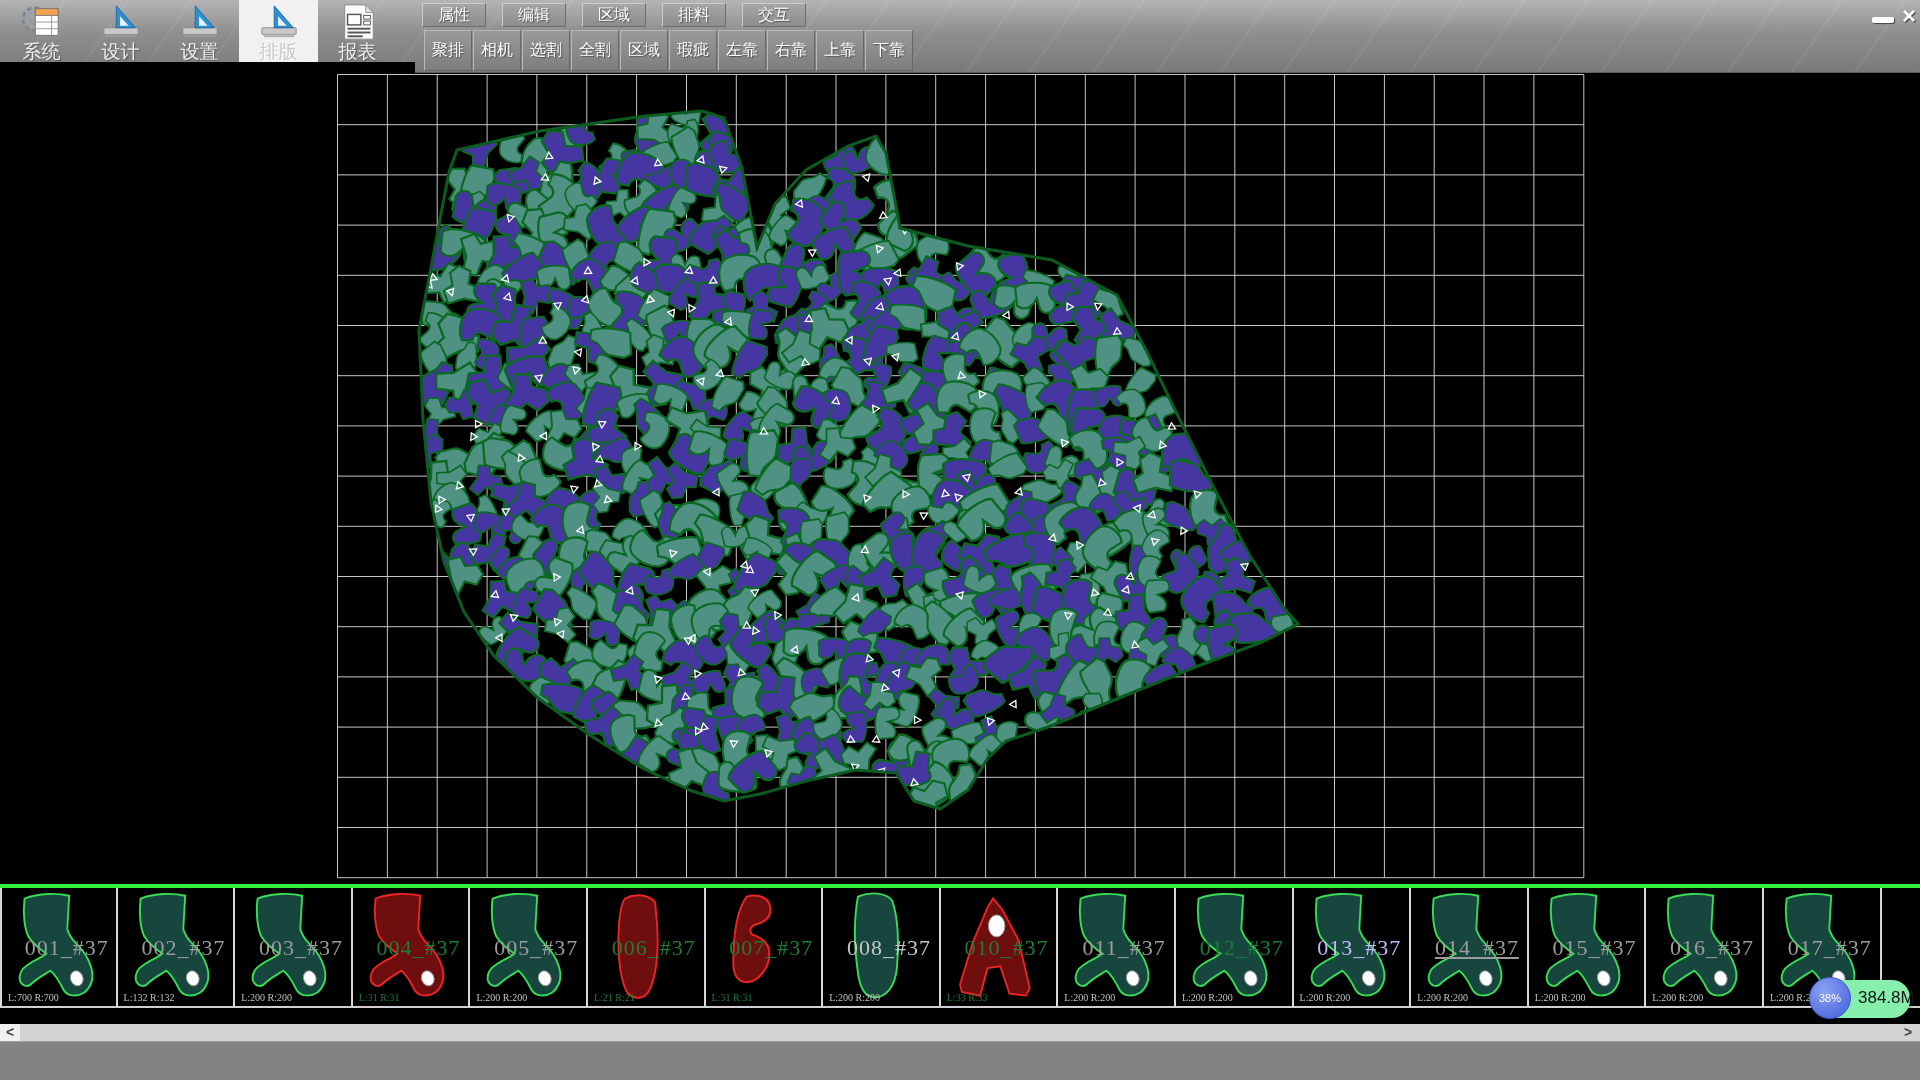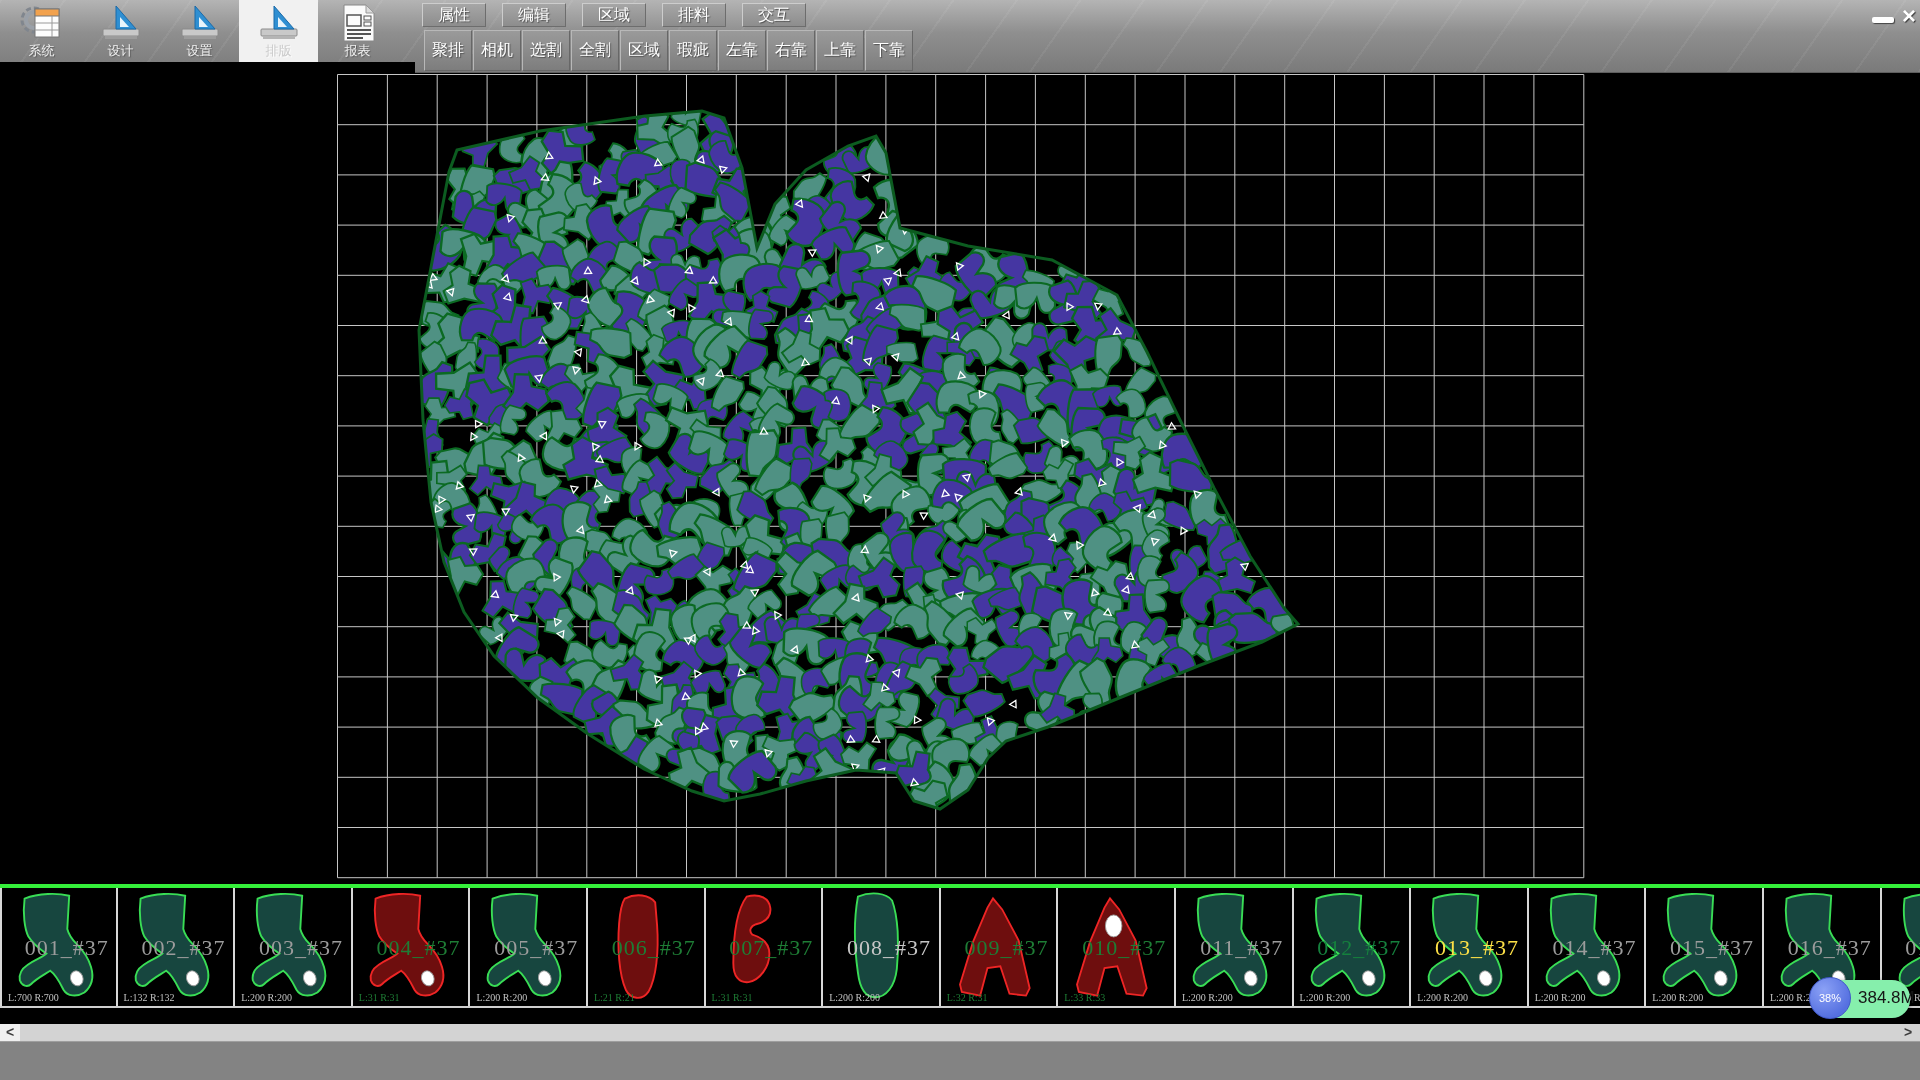--- a/index.html
+++ b/index.html
@@ -9,21 +9,21 @@
   
   .header{position:absolute;left:0;top:0;width:1920px;height:73px;z-index:5;
           background:linear-gradient(#b4b4b4,#8f8f8f 45%,#7a7a7a);
           border-bottom:1px solid #5e5e5e;box-sizing:border-box;}
   .header .texture{position:absolute;inset:0;pointer-events:none;
           background:repeating-linear-gradient(125deg,rgba(255,255,255,.06) 0 2px,transparent 2px 52px);}
   .appbar{position:absolute;left:2px;top:0;height:62px;display:flex;}
   .appbtn{width:79px;height:62px;display:flex;flex-direction:column;align-items:center;
           padding-top:3px;box-sizing:border-box;cursor:default;}
   .appbtn.active{background:#f1f1f1;}
-  .appbtn .lbl{font-family:"Liberation Serif",serif;font-size:13px;line-height:1.05;margin-top:1px;
+  .appbtn .lbl{font-family:"Liberation Serif",serif;font-size:19px;line-height:1.05;margin-top:1px;
           color:#f0f0f0;text-shadow:1px 1px 1px #5a5a5a;}
   .appbtn.active .lbl{color:#c9c9c9;text-shadow:1px 1px 1px #ffffff;}
   .header-black{position:absolute;left:0;top:62px;width:415px;height:11px;background:#000;}
   .tabs{position:absolute;left:422px;top:3px;display:flex;gap:16px;}
   .tab{width:64px;height:24px;line-height:22px;text-align:center;box-sizing:border-box;
        font-family:"Liberation Serif",serif;font-size:16px;color:#fff;text-shadow:1px 1px 1px #4e4e4e;
        background:linear-gradient(#a6a6a6,#8d8d8d);
        border:1px solid;border-color:#cdcdcd #6d6d6d #6d6d6d #cdcdcd;}
   .tools{position:absolute;left:424px;top:30px;display:flex;gap:1px;}
   .tool{width:48px;height:41px;display:flex;align-items:center;justify-content:center;box-sizing:border-box;
@@ -1047,27 +1047,20 @@
     <div class="cell">
       <svg width="88" height="112" viewBox="0 0 92 118">
         <path d="M28,6 C42,0 58,2 64,10 C70,26 72,56 69,82 C67,100 58,112 46,112 C36,112 30,102 28,86 C24,58 24,28 28,6 Z" fill="#17463f" stroke="#39dd55" stroke-width="2"></path>
       </svg>
       <div class="num" style="color: rgb(198, 198, 198);">008_#37</div>
       <div class="lr" style="color: rgb(194, 194, 194);">L:200 R:200</div>
     </div>
     <div class="cell">
       <svg width="88" height="112" viewBox="0 0 96 118">
         <path d="M48,6 L58,18 L76,52 L88,104 L84,112 L66,110 L56,80 L42,82 L34,112 L14,108 L12,100 L26,54 L42,16 Z" fill="#6e0e0e" stroke="#ee2525" stroke-width="2"></path>
-      </svg>
-      <div class="num" style="color: rgb(30, 125, 53);">009_#37</div>
-      <div class="lr" style="color: rgb(30, 125, 53);">L:32 R:31</div>
-    </div>
-    <div class="cell">
-      <svg width="88" height="112" viewBox="0 0 96 118">
-        <path d="M48,6 L58,18 L76,52 L88,104 L84,112 L66,110 L56,80 L42,82 L34,112 L14,108 L12,100 L26,54 L42,16 Z" fill="#6e0e0e" stroke="#ee2525" stroke-width="2"></path>
         <ellipse cx="52" cy="36" rx="9" ry="12" transform="rotate(0 52 36)" fill="#ffffff" stroke="#9a9a9a"></ellipse>
       </svg>
       <div class="num" style="color: rgb(30, 125, 53);">010_#37</div>
       <div class="lr" style="color: rgb(30, 125, 53);">L:33 R:33</div>
     </div>
     <div class="cell">
       <svg width="88" height="112" viewBox="0 0 92 118">
         <path d="M15,8 C30,2 50,2 62,5 L60,40 C62,48 66,52 70,56 C76,62 82,70 85,80 C88,90 86,100 78,107 C70,112 60,111 56,104 C52,96 48,88 42,84 C36,88 28,92 22,98 C18,102 12,100 10,94 C9,88 12,82 18,78 C26,72 34,70 38,66 C32,62 24,56 19,48 C15,40 13,24 15,8 Z" fill="#17463f" stroke="#39dd55" stroke-width="2"></path>
         <ellipse cx="70" cy="92" rx="6.5" ry="8" transform="rotate(-20 70 92)" fill="#ffffff" stroke="#9a9a9a"></ellipse>
       </svg>
@@ -1080,29 +1073,29 @@
         <ellipse cx="70" cy="92" rx="6.5" ry="8" transform="rotate(-20 70 92)" fill="#ffffff" stroke="#9a9a9a"></ellipse>
       </svg>
       <div class="num" style="color: #15803d;">012_#37</div>
       <div class="lr" style="color: rgb(194, 194, 194);">L:200 R:200</div>
     </div>
     <div class="cell">
       <svg width="88" height="112" viewBox="0 0 92 118">
         <path d="M15,8 C30,2 50,2 62,5 L60,40 C62,48 66,52 70,56 C76,62 82,70 85,80 C88,90 86,100 78,107 C70,112 60,111 56,104 C52,96 48,88 42,84 C36,88 28,92 22,98 C18,102 12,100 10,94 C9,88 12,82 18,78 C26,72 34,70 38,66 C32,62 24,56 19,48 C15,40 13,24 15,8 Z" fill="#17463f" stroke="#39dd55" stroke-width="2"></path>
         <ellipse cx="70" cy="92" rx="6.5" ry="8" transform="rotate(-20 70 92)" fill="#ffffff" stroke="#9a9a9a"></ellipse>
       </svg>
-      <div class="num" style="color: #fde047;">013_#37</div>
+      <div class="num" style="color: #c4b5fd;">013_#37</div>
       <div class="lr" style="color: rgb(194, 194, 194);">L:200 R:200</div>
     </div>
     <div class="cell">
       <svg width="88" height="112" viewBox="0 0 92 118">
         <path d="M15,8 C30,2 50,2 62,5 L60,40 C62,48 66,52 70,56 C76,62 82,70 85,80 C88,90 86,100 78,107 C70,112 60,111 56,104 C52,96 48,88 42,84 C36,88 28,92 22,98 C18,102 12,100 10,94 C9,88 12,82 18,78 C26,72 34,70 38,66 C32,62 24,56 19,48 C15,40 13,24 15,8 Z" fill="#17463f" stroke="#39dd55" stroke-width="2"></path>
         <ellipse cx="70" cy="92" rx="6.5" ry="8" transform="rotate(-20 70 92)" fill="#ffffff" stroke="#9a9a9a"></ellipse>
       </svg>
-      <div class="num" style="color: rgb(156, 156, 156);">014_#37</div>
+      <div class="num" style="color: rgb(156, 156, 156); text-decoration: underline;">014_#37</div>
       <div class="lr" style="color: rgb(194, 194, 194);">L:200 R:200</div>
     </div>
     <div class="cell">
       <svg width="88" height="112" viewBox="0 0 92 118">
         <path d="M15,8 C30,2 50,2 62,5 L60,40 C62,48 66,52 70,56 C76,62 82,70 85,80 C88,90 86,100 78,107 C70,112 60,111 56,104 C52,96 48,88 42,84 C36,88 28,92 22,98 C18,102 12,100 10,94 C9,88 12,82 18,78 C26,72 34,70 38,66 C32,62 24,56 19,48 C15,40 13,24 15,8 Z" fill="#17463f" stroke="#39dd55" stroke-width="2"></path>
         <ellipse cx="70" cy="92" rx="6.5" ry="8" transform="rotate(-20 70 92)" fill="#ffffff" stroke="#9a9a9a"></ellipse>
       </svg>
       <div class="num" style="color: rgb(156, 156, 156);">015_#37</div>
       <div class="lr" style="color: rgb(194, 194, 194);">L:200 R:200</div>
     </div>

